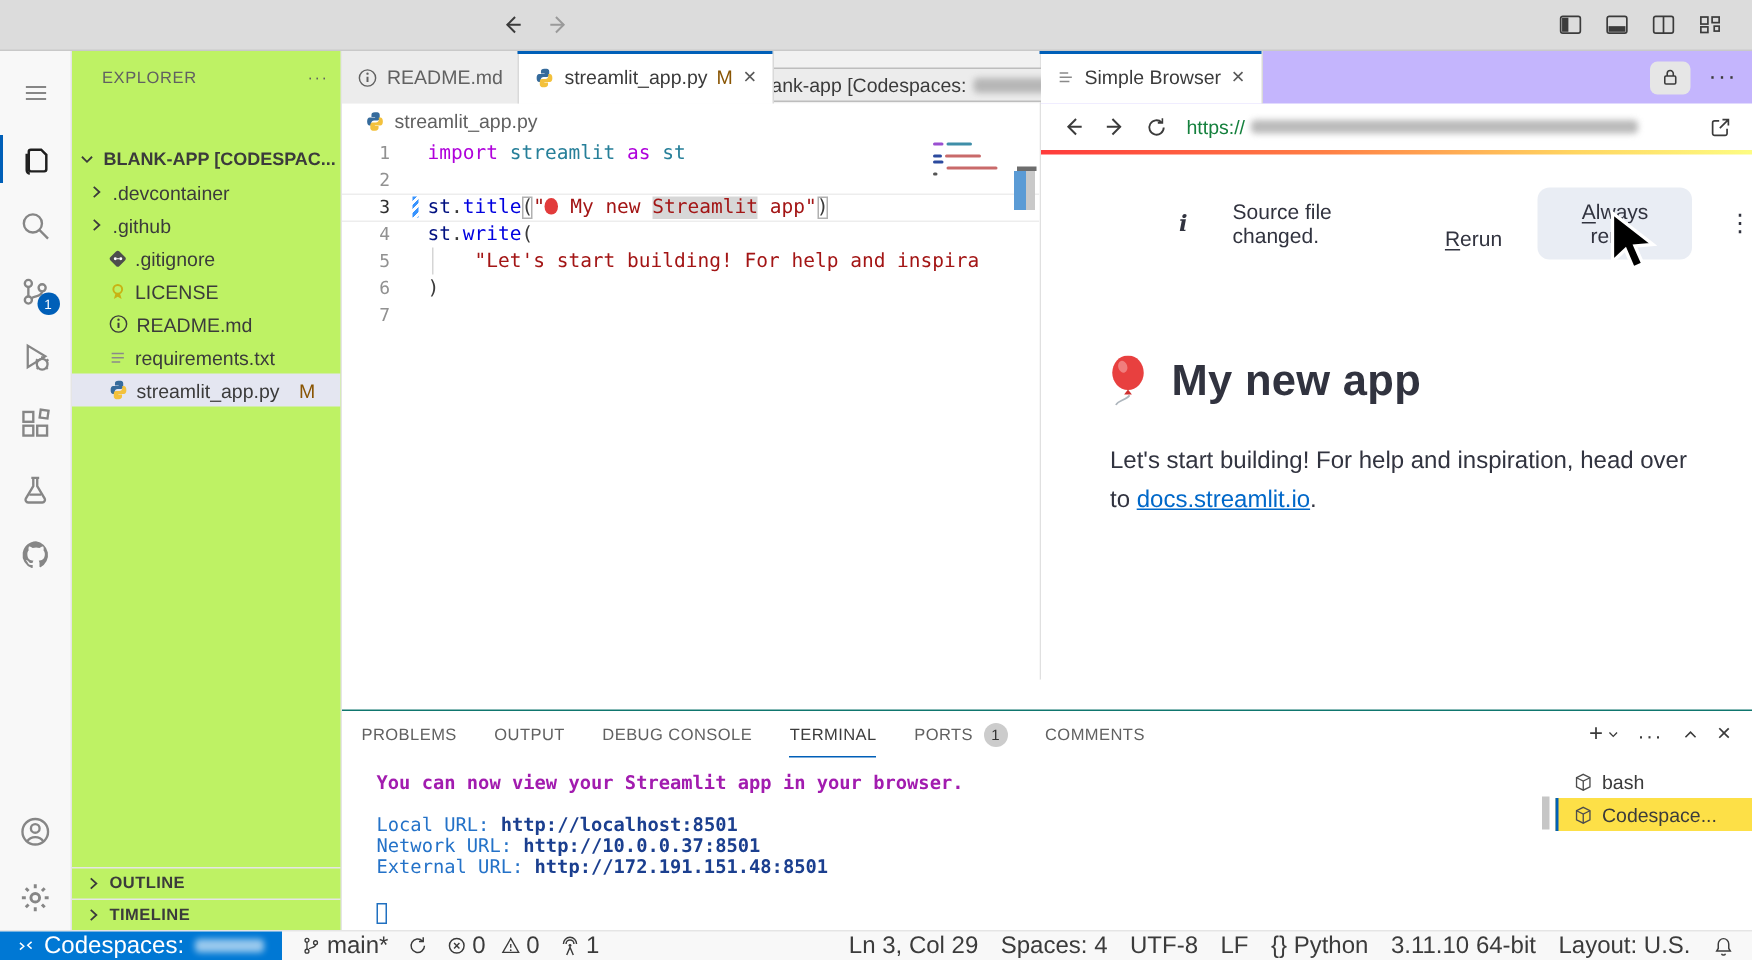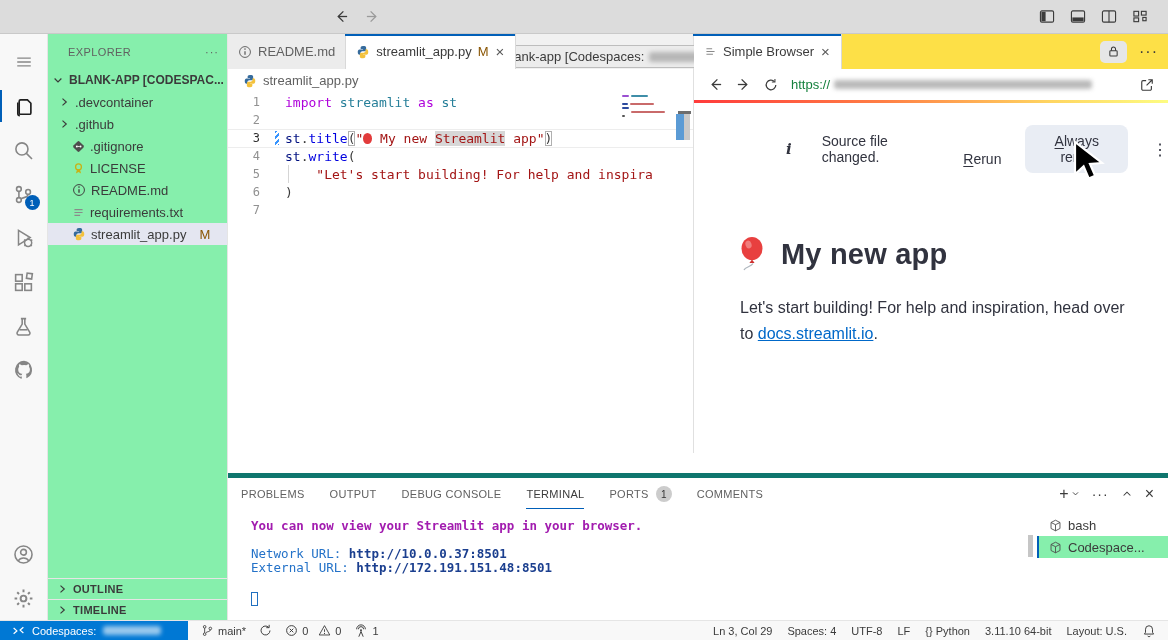--- a/index.html
+++ b/index.html
@@ -25,22 +25,22 @@
   .activitybar { width:48px; background:#f8f8f8; border-right:1px solid #e5e5e5;
     display:flex; flex-direction:column; align-items:center; padding-top:6px; }
   .act-item { width:48px; height:44px; display:flex; align-items:center; justify-content:center;
     color:#868686; position:relative; cursor:pointer; }
   .act-item.active { color:#1f1f1f; }
   .act-item.active::before { content:""; position:absolute; left:0; top:6px; bottom:6px; width:2px; background:#005fb8; }
   .act-badge { position:absolute; right:8px; bottom:6px; min-width:15px; height:15px; border-radius:50%;
     background:#005fb8; color:#fff; font-size:9px; display:flex; align-items:center; justify-content:center; }
   .act-spacer { flex:1; }
 
-  .sidebar { width:180px; background:#86efac; border-right:1px solid #e5e5e5;
-    display:flex; flex-direction:column; font-size:13px; color:#3b3b3b; }
+  .sidebar { width:180px; background:#bef264; border-right:1px solid #e5e5e5;
+    display:flex; flex-direction:column; font-size:13px; color:#3b3b3b;gap:26px; }
   .sb-header { height:35px; display:flex; align-items:center; padding:0 8px 0 20px;
     font-size:11px; letter-spacing:.4px; color:#616161; }
   .sb-header .more { margin-left:auto; color:#616161; letter-spacing:1px; }
   .sb-tree { flex:1; overflow:hidden; }
   .row { height:22px; display:flex; align-items:center; gap:5px; padding-left:8px; cursor:pointer; white-space:nowrap; }
   .row.root { font-weight:bold; font-size:12px; padding-left:4px; }
   .row.file { padding-left:24px; }
   .row.folder { padding-left:10px; }
   .row.selected { background:#e4e6f1; }
   .row .badge-m { margin-left:8px; color:#895503; }
@@ -105,45 +105,45 @@
     color:#31333f; cursor:pointer; font-family:inherit; }
   .st-kebab { font-size:16px; color:#31333f; letter-spacing:0; cursor:pointer; }
   .accel { text-decoration:underline; text-underline-offset:2px; }
   .st-title { display:flex; align-items:center; gap:14px; margin:64px 0 0 0; }
   .st-title h1 { font-size:29px; font-weight:700; letter-spacing:.2px; }
   .st-p { margin-top:24px; width:385px; font-size:16px; line-height:26px; }
   .st-p a { color:#0068c9; text-decoration:underline; cursor:pointer; }
   .cursor { position:absolute; left:378px; top:106px; z-index:10; }
 
   
-  .panel { height:152px; border-top:5px solid #0f766e; position:relative; background:#fff; display:flex; flex-direction:column;margin-top:20px; }
+  .panel { height:152px; border-top:1px solid #0f766e; position:relative; background:#fff; display:flex; flex-direction:column;margin-top:20px; }
   .panel-header { height:31px; display:flex; align-items:center; gap:25px; padding-left:13px; flex-shrink:0; }
   .ptab { font-size:11px; letter-spacing:.3px; color:#616161; cursor:pointer; display:flex; align-items:center; gap:7px;
     height:100%; padding-top:2px; border-bottom:1px solid transparent; }
   .ptab.active { color:#3b3b3b; border-bottom-color:#005fb8;text-align:center; }
   .ptab .pbadge { width:16px; height:16px; border-radius:50%; background:#cccccc; color:#333;
     font-size:10px; display:flex; align-items:center; justify-content:center; letter-spacing:0; }
   .panel-actions { margin-left:auto; display:flex; align-items:center; gap:12px; padding-right:14px; color:#3b3b3b; }
   .panel-actions .ico { cursor:pointer; display:flex; align-items:center; font-size:14px; }
   .panel-body { flex:1; display:flex; min-height:0; }
   .term-text { flex:1; padding:10px 0 0 23px; font-family:"DejaVu Sans Mono", monospace; font-size:12.5px; line-height:14px; position:relative; }
   .tline { white-space:pre; }
   .tb { color:#a21caf; font-weight:bold; }
   .tl { color:#2472c8; }
   .tu { color:#1b3f8f; font-weight:bold; }
   .term-cursor { width:7px; height:14px; border:1px solid #2070c0; margin-top:17px; }
   .term-scroll { position:absolute; right:4px; top:26px; width:5px; height:22px; background:#c6c6c6; }
   .term-list { width:131px; padding-top:5px; }
   .trow { height:22px; display:flex; align-items:center; gap:6px; padding-left:10px; font-size:13px; color:#3b3b3b;
     border-left:2px solid transparent; cursor:pointer; white-space:nowrap; overflow:hidden; }
-  .trow.selected { background:#86efac; border-left-color:#005fb8; }
+  .trow.selected { background:#fde047; border-left-color:#005fb8; }
 
   
   .statusbar { height:20px; background:#f8f8f8; border-top:1px solid #e5e5e5; display:flex; align-items:center;
-    font-size:11px; color:#3b3b3b; }
+    font-size:16px; color:#3b3b3b; }
   .remote { height:100%; background:#0078d4; color:#fff; display:flex; align-items:center; gap:7px;
     padding:0 12px; width:188px; cursor:pointer; }
   .st-left { display:flex; align-items:center; gap:13px; margin-left:13px; }
   .st-right { margin-left:auto; display:flex; align-items:center; gap:15px; margin-right:12px; }
   .sitem { display:flex; align-items:center; gap:4px; cursor:pointer; white-space:nowrap; }
   svg { display:block; }
 </style>
 </head>
 <body>
 
@@ -507,21 +507,21 @@
                 <span class="mm-mark" style="width: 3px; background: rgb(85, 85, 85);"></span>
               </div>
             </div>
           <div class="ovr-dark"></div>
           <div class="ovr-blue"></div>
           <div class="ovr-gray"></div>
         </div>
       </div>
 
       <div class="group browser-group">
-        <div class="tabbar" style="background:#fde047;">
+        <div class="tabbar" style="background:#c4b5fd;">
           <div class="tab active">
             <svg width="13" height="13" viewBox="0 0 16 16" fill="none" stroke="#8a8a8a" stroke-width="1.3">
                 <path d="M3 4.5h7M3 8h10M3 11.5h8"></path>
               </svg>
             <span>Simple Browser</span>
             <span class="close">×</span>
           </div>
           <div class="tab-actions">
             <span class="lock-btn">
               <svg width="13" height="13" viewBox="0 0 16 16" fill="none" stroke="#3b3b3b" stroke-width="1.3">
@@ -628,20 +628,21 @@
                 <path d="M3.5 10L8 5.5 12.5 10"></path>
               </svg>
             </span>
             <span class="ico" style="font-size:16px;">×</span>
           </div>
         </div>
       <div class="panel-body">
         <div class="term-text" id="termtext">
             <div class="tline"><span class="tb">You can now view your Streamlit app in your browser.</span></div>
             <div class="tline">&nbsp;</div>
+            <div class="tline"><span class="tl">Local URL: </span><span class="tu">http://localhost:8501</span></div>
             <div class="tline"><span class="tl">Network URL: </span><span class="tu">http://10.0.0.37:8501</span></div>
             <div class="tline"><span class="tl">External URL: </span><span class="tu">http://172.191.151.48:8501</span></div>
             <div class="term-cursor"></div>
             <div class="term-scroll"></div>
           </div>
         <div class="term-list" id="termlist">
             <div class="trow">
               <span>
                 <svg width="13" height="13" viewBox="0 0 16 16" fill="none" stroke="#4d4d4d" stroke-width="1.1">
                   <path d="M8 1.5l5.5 2.8v7.4L8 14.5 2.5 11.7V4.3L8 1.5z"></path>

